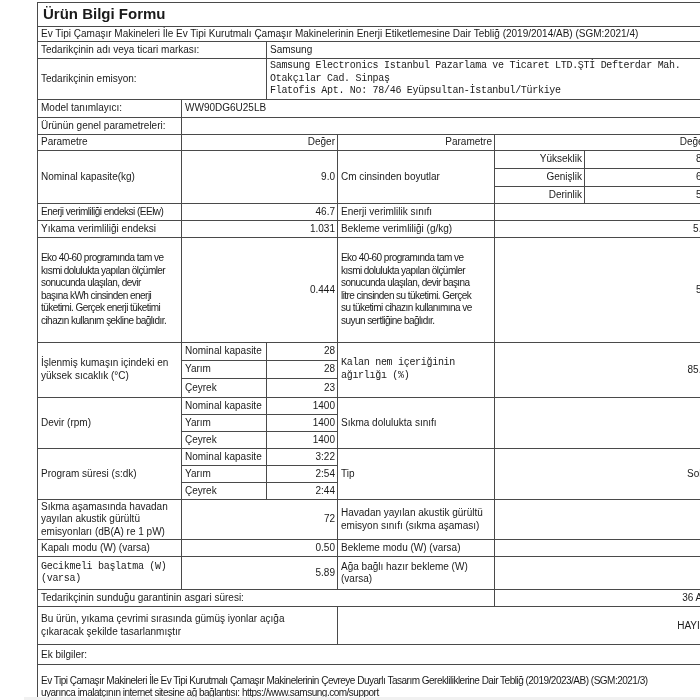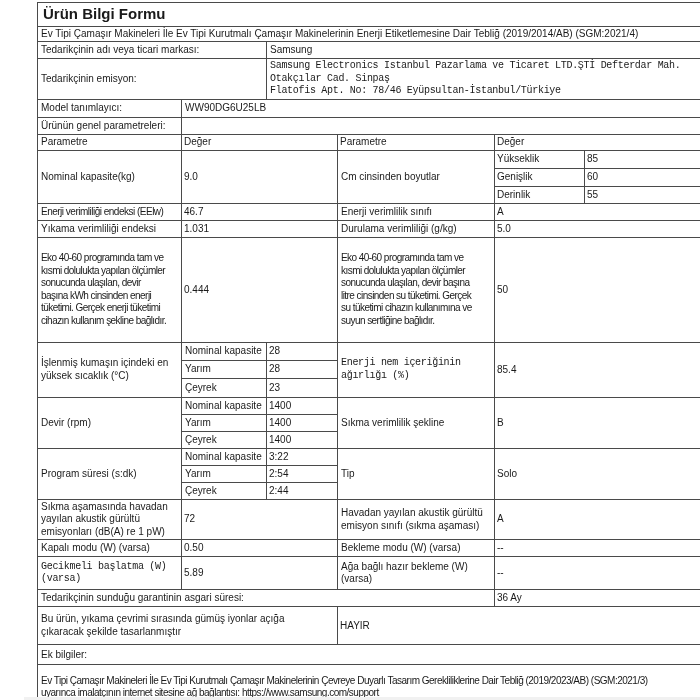--- a/index.html
+++ b/index.html
@@ -5,21 +5,21 @@
   html,body{margin:0;padding:0;background:#ffffff;width:700px;height:700px;overflow:hidden;}
   body{font-family:"Liberation Sans","DejaVu Sans",sans-serif;color:#1a1a1a;}
   .page{position:absolute;left:0;top:0;width:700px;height:700px;background:#fff;margin-left:24px;}
   .page-edge-right{position:absolute;right:0;top:0;width:4px;height:700px;background:#e9e9e9;}
   .page-edge-bottom{position:absolute;left:0;bottom:0;width:700px;height:3px;background:#f1f1f1;}
   table.form{position:absolute;left:13px;top:2px;width:672px;border-collapse:collapse;table-layout:fixed;}
   td{border:1px solid #4a4a4a;font-size:10px;line-height:1.25;padding:1px 3px;vertical-align:middle;
      overflow:hidden;word-wrap:break-word;}
   .title-cell{font-size:15px;font-weight:bold;padding:2px 5px;}
   .b{font-weight:normal;}
-  .v{text-align:left;padding:1px 2px;}
+  .v{text-align:right;padding:1px 2px;}
   .pre{white-space:pre-line;}
   .ls3{letter-spacing:-0.3px;font-family:Liberation Mono, monospace;}
   .ls5{letter-spacing:-0.5px;}
   .eko{font-size:10px;letter-spacing:-0.55px;padding:1px 2px 1px 3px;}
   .nowrap{white-space:nowrap;}
 </style>
 </head>
 <body>
 
 <div class="page">
@@ -89,21 +89,21 @@
     <tr style="height:17px">
       <td class="ls5 nowrap">Enerji verimliliği endeksi (EElw)</td>
       <td colspan="2" class="v">46.7</td>
       <td>Enerji verimlilik sınıfı</td>
       <td colspan="2" class="v">A</td>
     </tr>
 
     <tr style="height:17px">
       <td>Yıkama verimliliği endeksi</td>
       <td colspan="2" class="v">1.031</td>
-      <td>Durulama verimliliği (g/kg)</td>
+      <td>Bekleme verimliliği (g/kg)</td>
       <td colspan="2" class="v">5.0</td>
     </tr>
 
     <tr style="height:105px">
       <td class="pre eko">Eko 40-60 programında tam ve
 kısmi dolulukta yapılan ölçümler
 sonucunda ulaşılan, devir
 başına kWh cinsinden enerji
 tüketimi. Gerçek enerji tüketimi
 cihazın kullanım şekline bağlıdır.</td>
@@ -115,37 +115,37 @@
 su tüketimi cihazın kullanımına ve
 suyun sertliğine bağlıdır.</td>
       <td colspan="2" class="v">50</td>
     </tr>
 
     <tr style="height:18px">
       <td rowspan="3" class="pre">İşlenmiş kumaşın içindeki en
 yüksek sıcaklık (°C)</td>
       <td>Nominal kapasite</td>
       <td class="v">28</td>
-      <td rowspan="3" class="ls3">Enerji nem içeriğinin ağırlığı (%)</td>
+      <td rowspan="3" class="ls3">Kalan nem içeriğinin ağırlığı (%)</td>
       <td colspan="2" rowspan="3" class="v">85.4</td>
     </tr>
     <tr style="height:18px">
       <td>Yarım</td>
       <td class="v">28</td>
     </tr>
     <tr style="height:19px">
       <td>Çeyrek</td>
       <td class="v">23</td>
     </tr>
 
     <tr style="height:17px">
       <td rowspan="3">Devir (rpm)</td>
       <td>Nominal kapasite</td>
       <td class="v">1400</td>
-      <td rowspan="3">Sıkma verimlilik şekline</td>
+      <td rowspan="3">Sıkma dolulukta sınıfı</td>
       <td colspan="2" rowspan="3" class="v">B</td>
     </tr>
     <tr style="height:17px">
       <td>Yarım</td>
       <td class="v">1400</td>
     </tr>
     <tr style="height:17px">
       <td>Çeyrek</td>
       <td class="v">1400</td>
     </tr>

